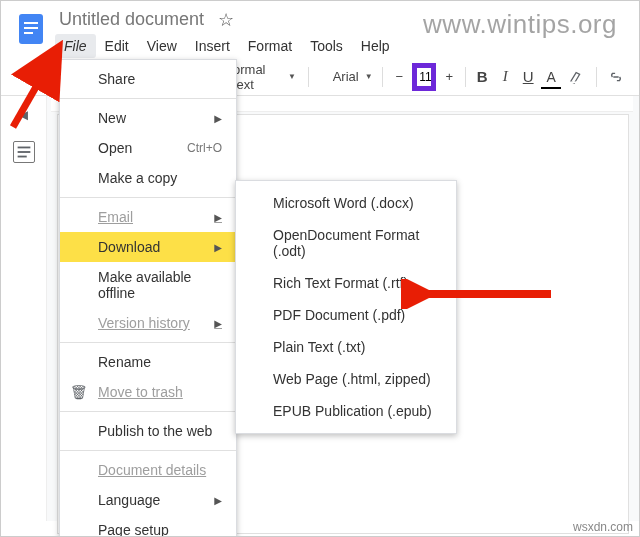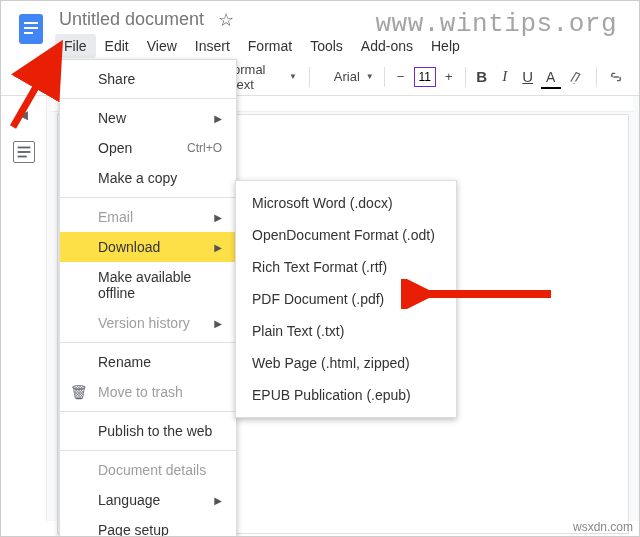--- a/index.html
+++ b/index.html
@@ -1,57 +1,57 @@
 <!DOCTYPE html>
 <html><head>
 <meta charset="utf-8">
 <style>
   * { box-sizing: border-box; margin: 0; padding: 0; font-family: Arial, sans-serif; }
   body { width: 640px; height: 537px; overflow: hidden; background: #fff; position: relative; border: 1px solid #ccc; }
-  .watermark { position: absolute; top: 8px; right: 22px; font-size: 26px; color: rgba(90,90,90,0.55); font-family: Liberation Mono, monospace; z-index: 200; pointer-events:none; letter-spacing: .5px;}
+  .watermark { position: absolute; top: 8px; right: 22px; font-size: 26px; color: rgba(90,90,90,0.55); font-family: Liberation Sans, sans-serif; z-index: 200; pointer-events:none; letter-spacing: .5px;}
   .attribution { position: absolute; bottom: 2px; right: 6px; font-size: 12px; color: #888; z-index: 200; }
   .header { display: flex; align-items: flex-start; padding: 6px 10px 0 10px; }
   .logo { width: 36px; height: 36px; margin: 4px 6px 0 2px; }
   .title-area { flex: 1; }
   .doc-title-row { display: flex; align-items: center; gap: 10px; }
   .doc-title { font-size: 18px; color: #777; padding: 2px 4px; }
   .star { font-size: 18px; color: #555; cursor: pointer; }
   .menubar { display: flex; gap: 0; margin-top: 2px; }
   .menubar span { font-size: 14px; color: #333; padding: 4px 9px; cursor: pointer; border-radius: 3px; }
-  .menubar span.active { background: #e8eaed; }
+  .menubar span.active { background: #e8eaed; font-style: italic; }
   .toolbar { display: flex; align-items: center; padding: 6px 10px 6px 56px; border-bottom: 1px solid #e0e0e0; gap: 3px; height: 38px; position: relative; background: #fff; }
   .toolbar .tb-btn { font-size: 13px; color: #444; padding: 3px 5px; display: inline-flex; align-items: center; justify-content: center; min-width: 20px; height: 24px; cursor: pointer; }
   .toolbar .sep { width: 1px; height: 20px; background: #ddd; margin: 0 3px; }
   .toolbar .dropdown { display: flex; align-items: center; gap: 4px; padding: 3px 6px; margin-left: 14px; }
-  .toolbar .font-size { border: 1px solid #6d28d9; width: 24px; text-align: center; font-size: 12px; padding: 2px; }
+  .toolbar .font-size { border: 5px solid #6d28d9; width: 24px; text-align: center; font-size: 12px; padding: 2px; }
   .toolbar .bold { font-weight: bold; font-size: 15px;}
   .toolbar .italic { font-style: italic; font-family: serif; font-size: 15px;}
   .toolbar .underline { text-decoration: underline; font-size: 15px;}
   .toolbar .textcolor { border-bottom: 2px solid #000; font-size: 14px; padding-bottom:0;}
   .toolbar .highlight { width: 18px; height:14px;}
   .caret { font-size: 8px; color:#555; margin-left:2px;}
   .main-area { display:flex; height: calc(100% - 110px); background:#f8f9fa; position: relative;}
   .left-rail { width: 46px; background:#fff; border-right:1px solid #eee; display:flex; flex-direction:column; align-items:center; padding-top:10px; gap: 18px;}
   .outline-icon { width: 22px; height: 22px; border:1px solid #777; border-radius:2px;}
   .ruler { position:absolute; top:0; left:50px; right:6px; height:16px; background:#fff; border-bottom:1px solid #eee; font-size:9px; color:#888;}
   .canvas { flex:1; position:relative; background:#fff; margin:18px 10px 10px 10px; border:1px solid #e0e0e0; height:420px;}
   .placeholder-text { position:absolute; top:80px; left:100px; font-size:16px; color:#757575; font-style: italic; }
   .placeholder-text .cursor { border-left: 1.5px solid #4285f4; margin-right:1px;}
   
   .file-menu { position:absolute; top:58px; left:58px; width:178px; background:#fff; border:1px solid #dadce0; box-shadow:0 2px 6px rgba(0,0,0,.25); z-index:50; font-size:14px; color:#333; padding:4px 0;}
   .file-menu .mi { display:flex; align-items:center; padding:7px 14px 7px 38px; position:relative; cursor:pointer; }
   .file-menu .mi.highlight { background:#fde047;}
-  .file-menu .mi.disabled { color:#9e9e9e; cursor:default;}
+  .file-menu .mi.disabled { color:#9e9e9e; cursor:default;text-decoration:underline;}
   .file-menu .divider { height:1px; background:#e0e0e0; margin:4px 0;}
   .file-menu .shortcut { margin-left:auto; color:#777; font-size:12px;}
   .file-menu .arrow { margin-left:auto; font-size:10px; color:#555;}
   .file-menu .micon { position:absolute; left:10px; width:18px; text-align:center; color:#5f6368;}
   
   .submenu { position:absolute; top:179px; left:234px; width:222px; background:#fff; border:1px solid #dadce0; box-shadow:0 2px 6px rgba(0,0,0,.25); z-index:60; font-size:14px; color:#333; padding:6px 0;}
-  .submenu .si { padding:8px 16px; cursor:pointer;}
+  .submenu .si { padding:8px 16px; cursor:pointer;margin-left:21px;}
   
   .arrow-annot { position:absolute; z-index:150; }
 </style>
 </head>
 <body>
 
 <div class="watermark">www.wintips.org</div>
 <div class="attribution">wsxdn.com</div>
 
 <div class="header">
@@ -66,21 +66,20 @@
       <span class="doc-title">Untitled document</span>
       <span class="star">☆</span>
     </div>
     <div class="menubar">
       <span class="active">File</span>
       <span>Edit</span>
       <span>View</span>
       <span>Insert</span>
       <span>Format</span>
       <span>Tools</span>
-      <span>Add-ons</span>
       <span>Help</span>
     </div>
   </div>
 </div>
 
 <div class="toolbar">
   <div class="dropdown tb-btn" style="margin-left:170px;">
     <span>ormal text</span>
       <span class="caret">▼</span>
   </div>

